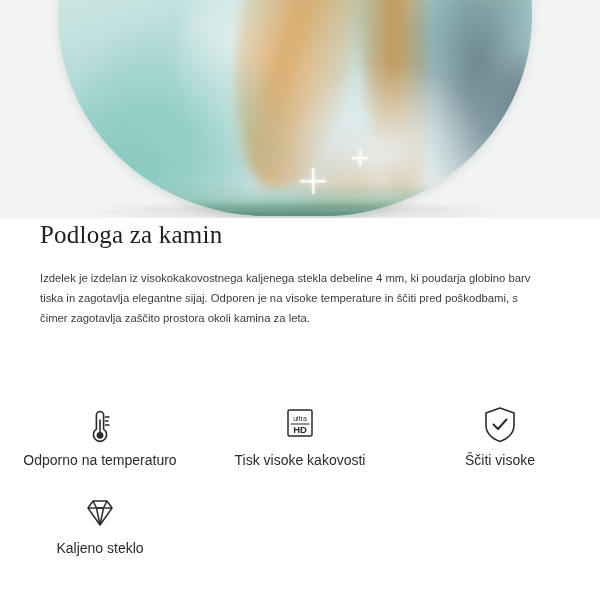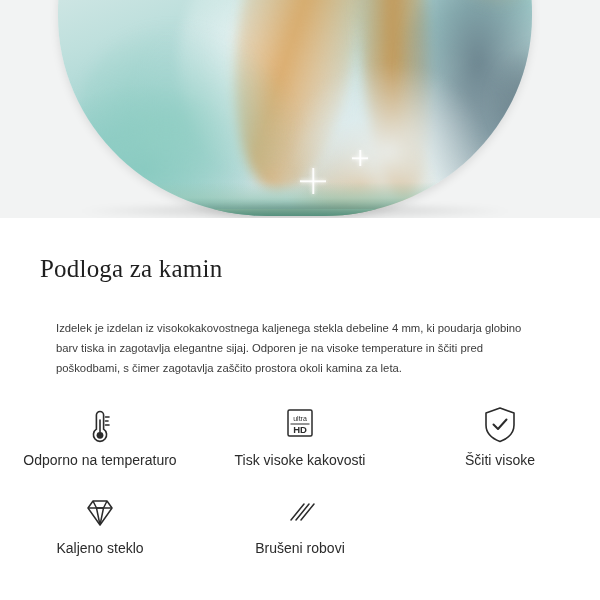--- a/index.html
+++ b/index.html
@@ -127,31 +127,31 @@
 
   
   .content {
     position: absolute;
     left: 0;
     top: 218px;
     width: 600px;
   }
   .headline {
     margin: 0;
-    padding: 34px 40px 0 40px;
+    padding: 0 40px 0 40px;
     font-family: "Liberation Serif", serif;
     font-size: 25px;
     font-weight: 400;
     line-height: 34px;
     color: #1f1f1f;
     letter-spacing: 0.2px;
   }
   .headline .line2 { display: block; }
   .body-copy {
-    margin: 16px;
+    margin: 0;
     padding: 16px 60px 0 40px;
     font-size: 11.3px;
     line-height: 20px;
     color: #3c3c3c;
     max-width: 536px;
   }
 
   
   .features {
     position: absolute;
@@ -266,28 +266,16 @@
             <path d="M10 13 H34"></path>
             <path d="M15 6 L18.5 13 L22 30"></path>
             <path d="M29 6 L25.5 13 L22 30"></path>
             <path d="M18.5 13 H25.5"></path>
           </g>
         </svg>
       </div>
       <div class="caption">Kaljeno steklo</div>
     </div>
 
-    <div class="feature">
-      <div class="icon">
-        <svg width="40" height="34" viewBox="0 0 40 34">
-          <g stroke="#2b2b2b" stroke-width="1.5" stroke-linecap="round">
-            <line x1="11" y1="24" x2="24" y2="8"></line>
-            <line x1="16" y1="24" x2="29" y2="8"></line>
-            <line x1="21" y1="24" x2="34" y2="8"></line>
-          </g>
-        </svg>
-      </div>
-      <div class="caption">Brušeni robovi</div>
-    </div>
 
 
   </div>
 </div>
 
 </body></html>

